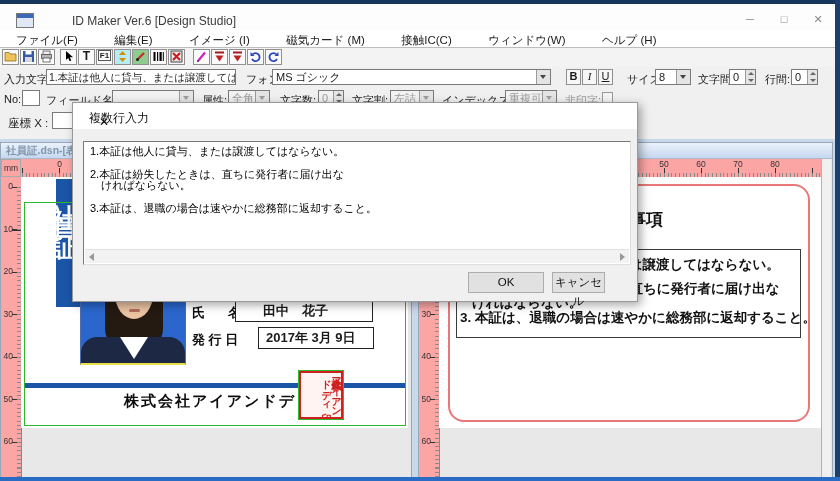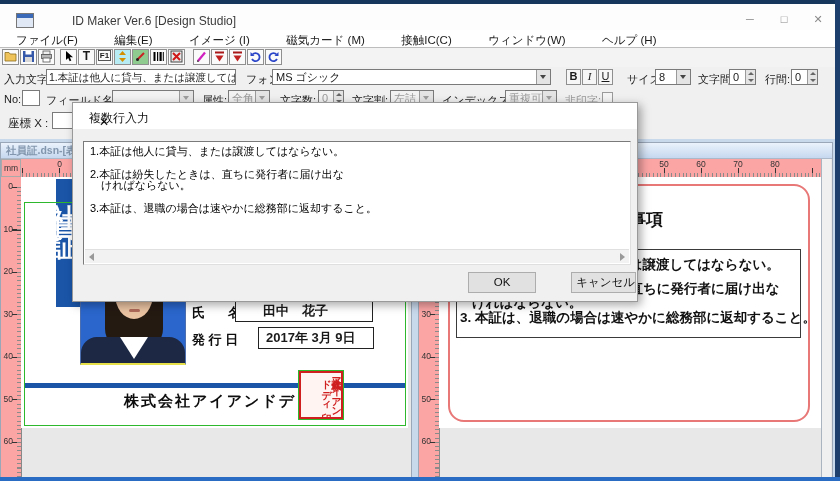--- a/index.html
+++ b/index.html
@@ -337,19 +337,19 @@
       <span class="dline" style="top:15px;"></span>
       <span class="dline" style="top:27px;text-align:center;">2.本証は紛失したときは、直ちに発行者に届け出な</span>
       <span class="dline" style="top:38px;">　ければならない。</span>
       <span class="dline" style="top:49px;"></span>
       <span class="dline" style="top:61px;">3.本証は、退職の場合は速やかに総務部に返却すること。</span>
       <div class="dscroll">
         <i class="sarrow l"></i>
         <i class="sarrow r"></i>
       </div>
     </div>
-    <span class="dbtn" style="left:395px;width:68px;">OK</span>
-    <span class="dbtn" style="left:498px;width:65px;text-align:right;">キャンセル</span>
+    <span class="dbtn" style="left:395px;width:76px;">OK</span>
+    <span class="dbtn" style="left:479px;width:53px;">キャンセル</span>
   </div>
 
   <div class="abs edge-right"></div>
   <div class="abs edge-bottom"></div>
 </div>
 
 </body></html>

